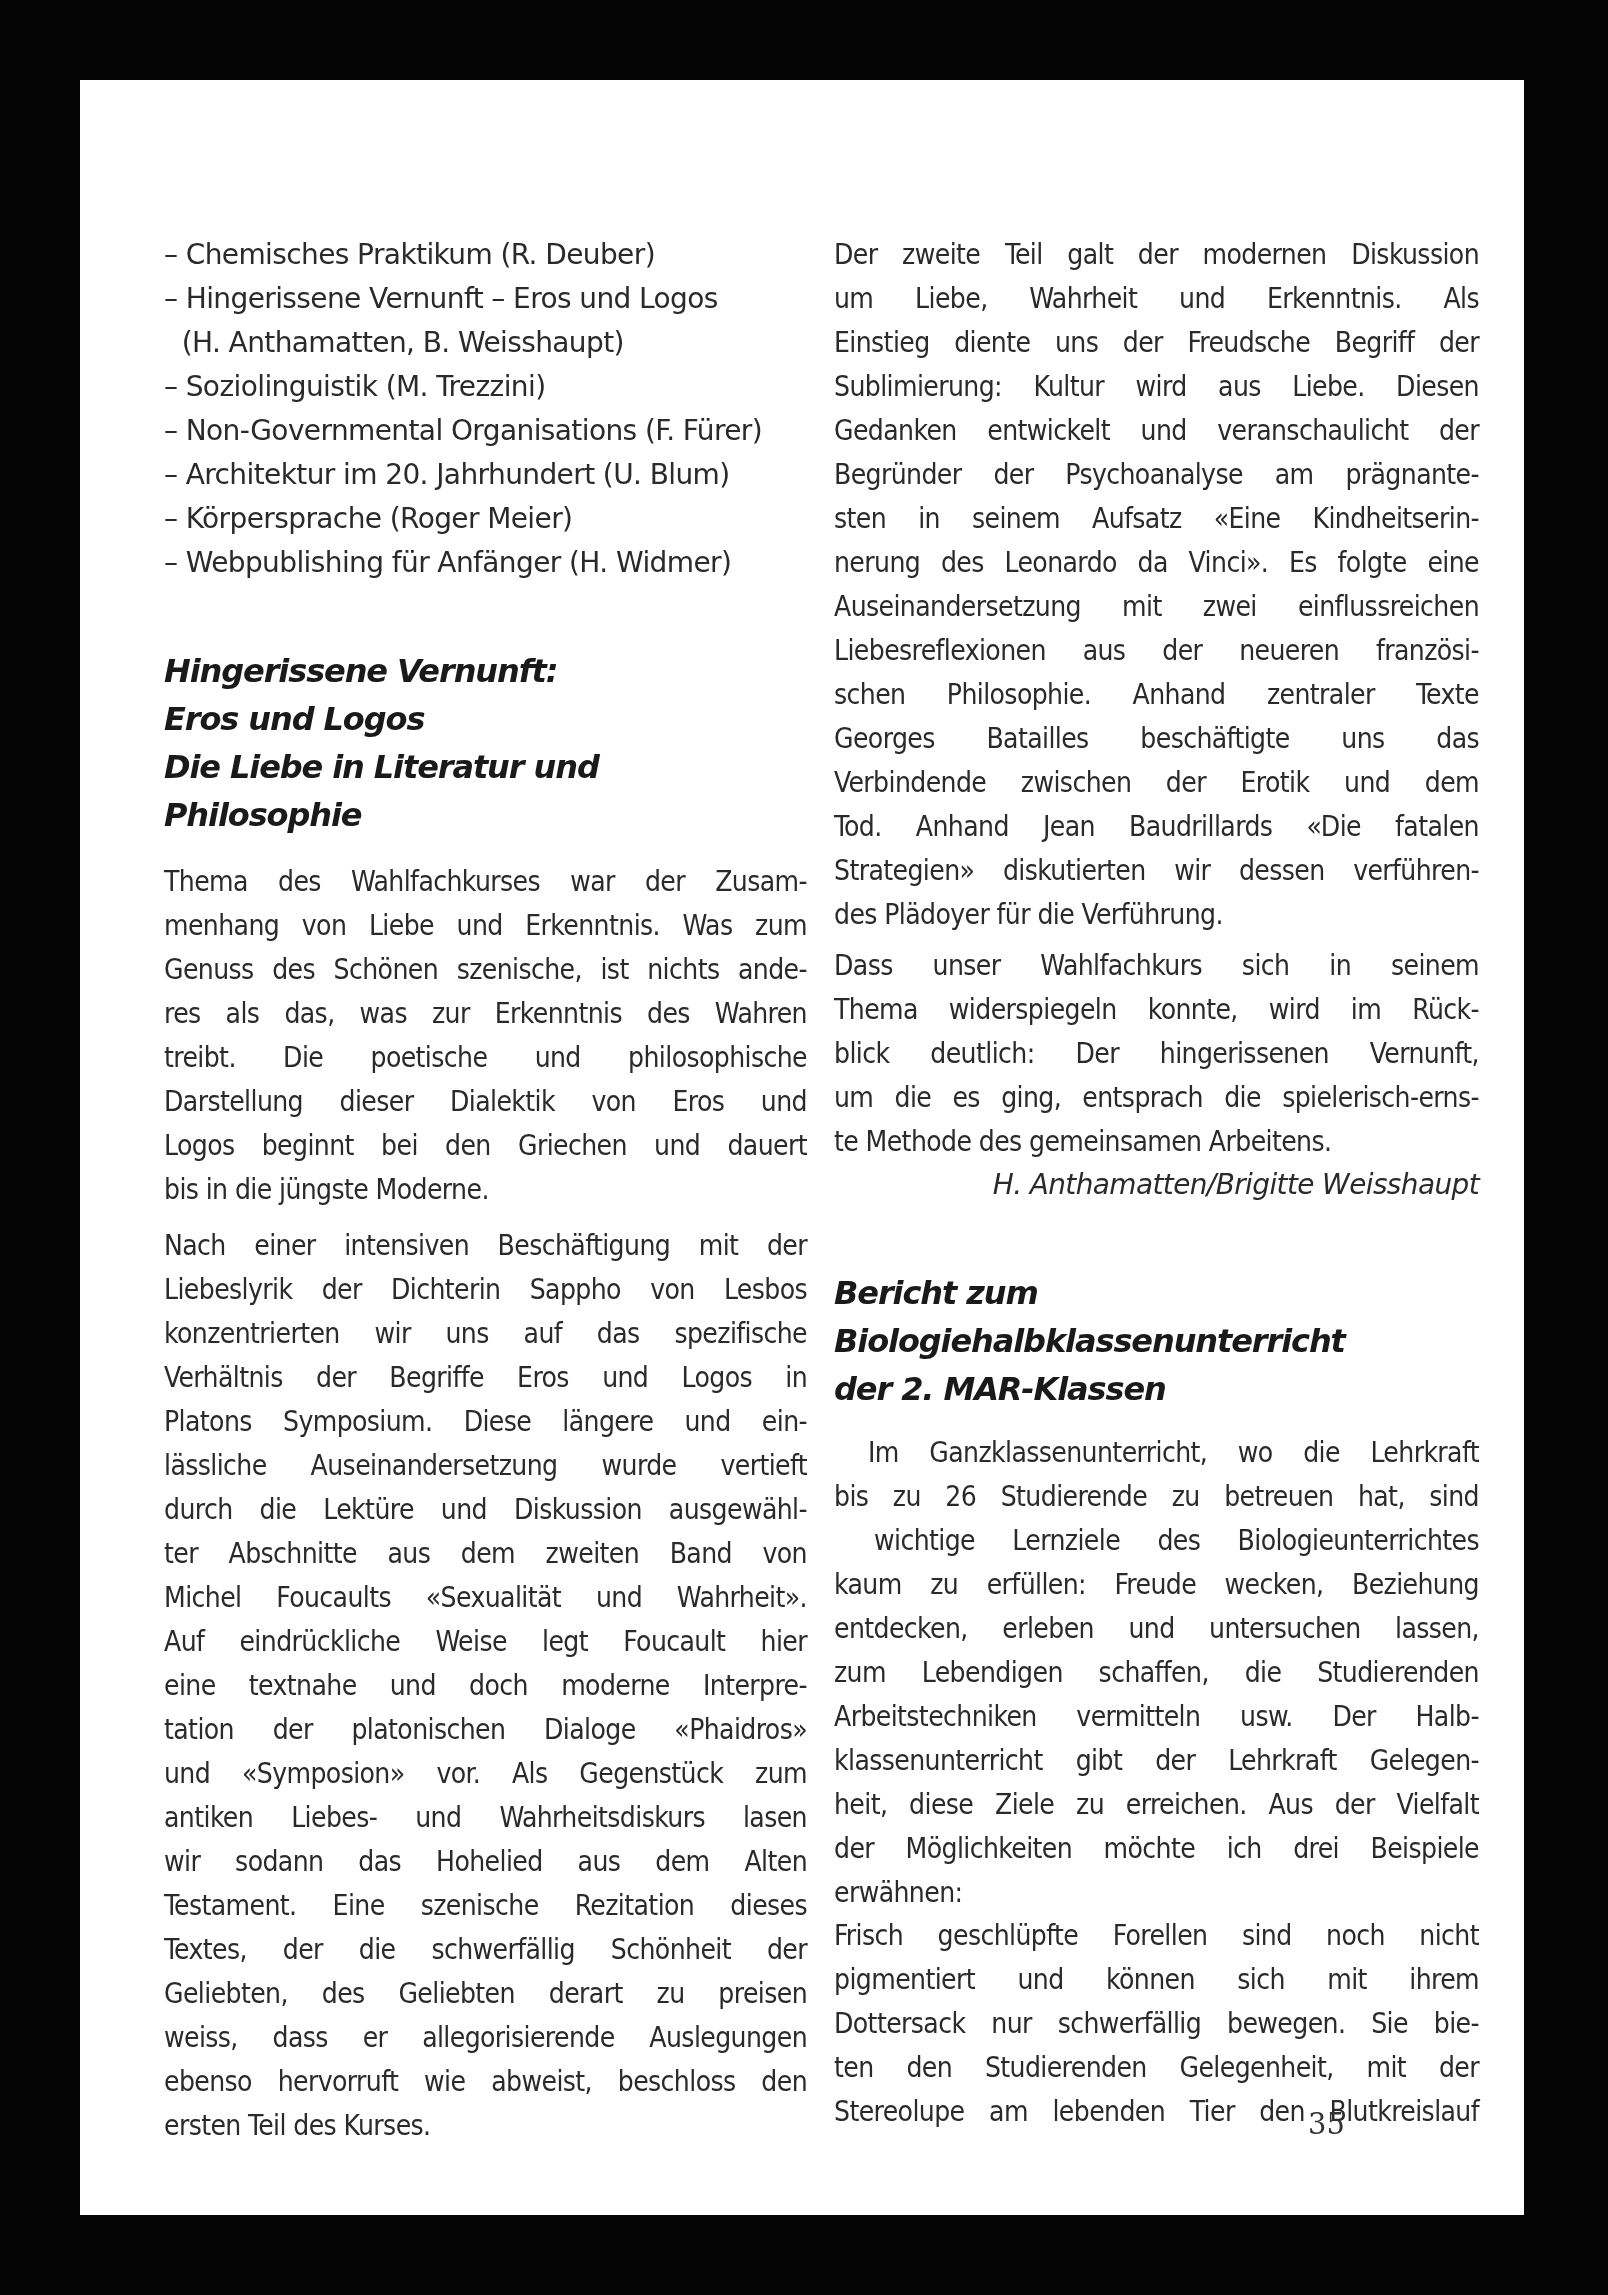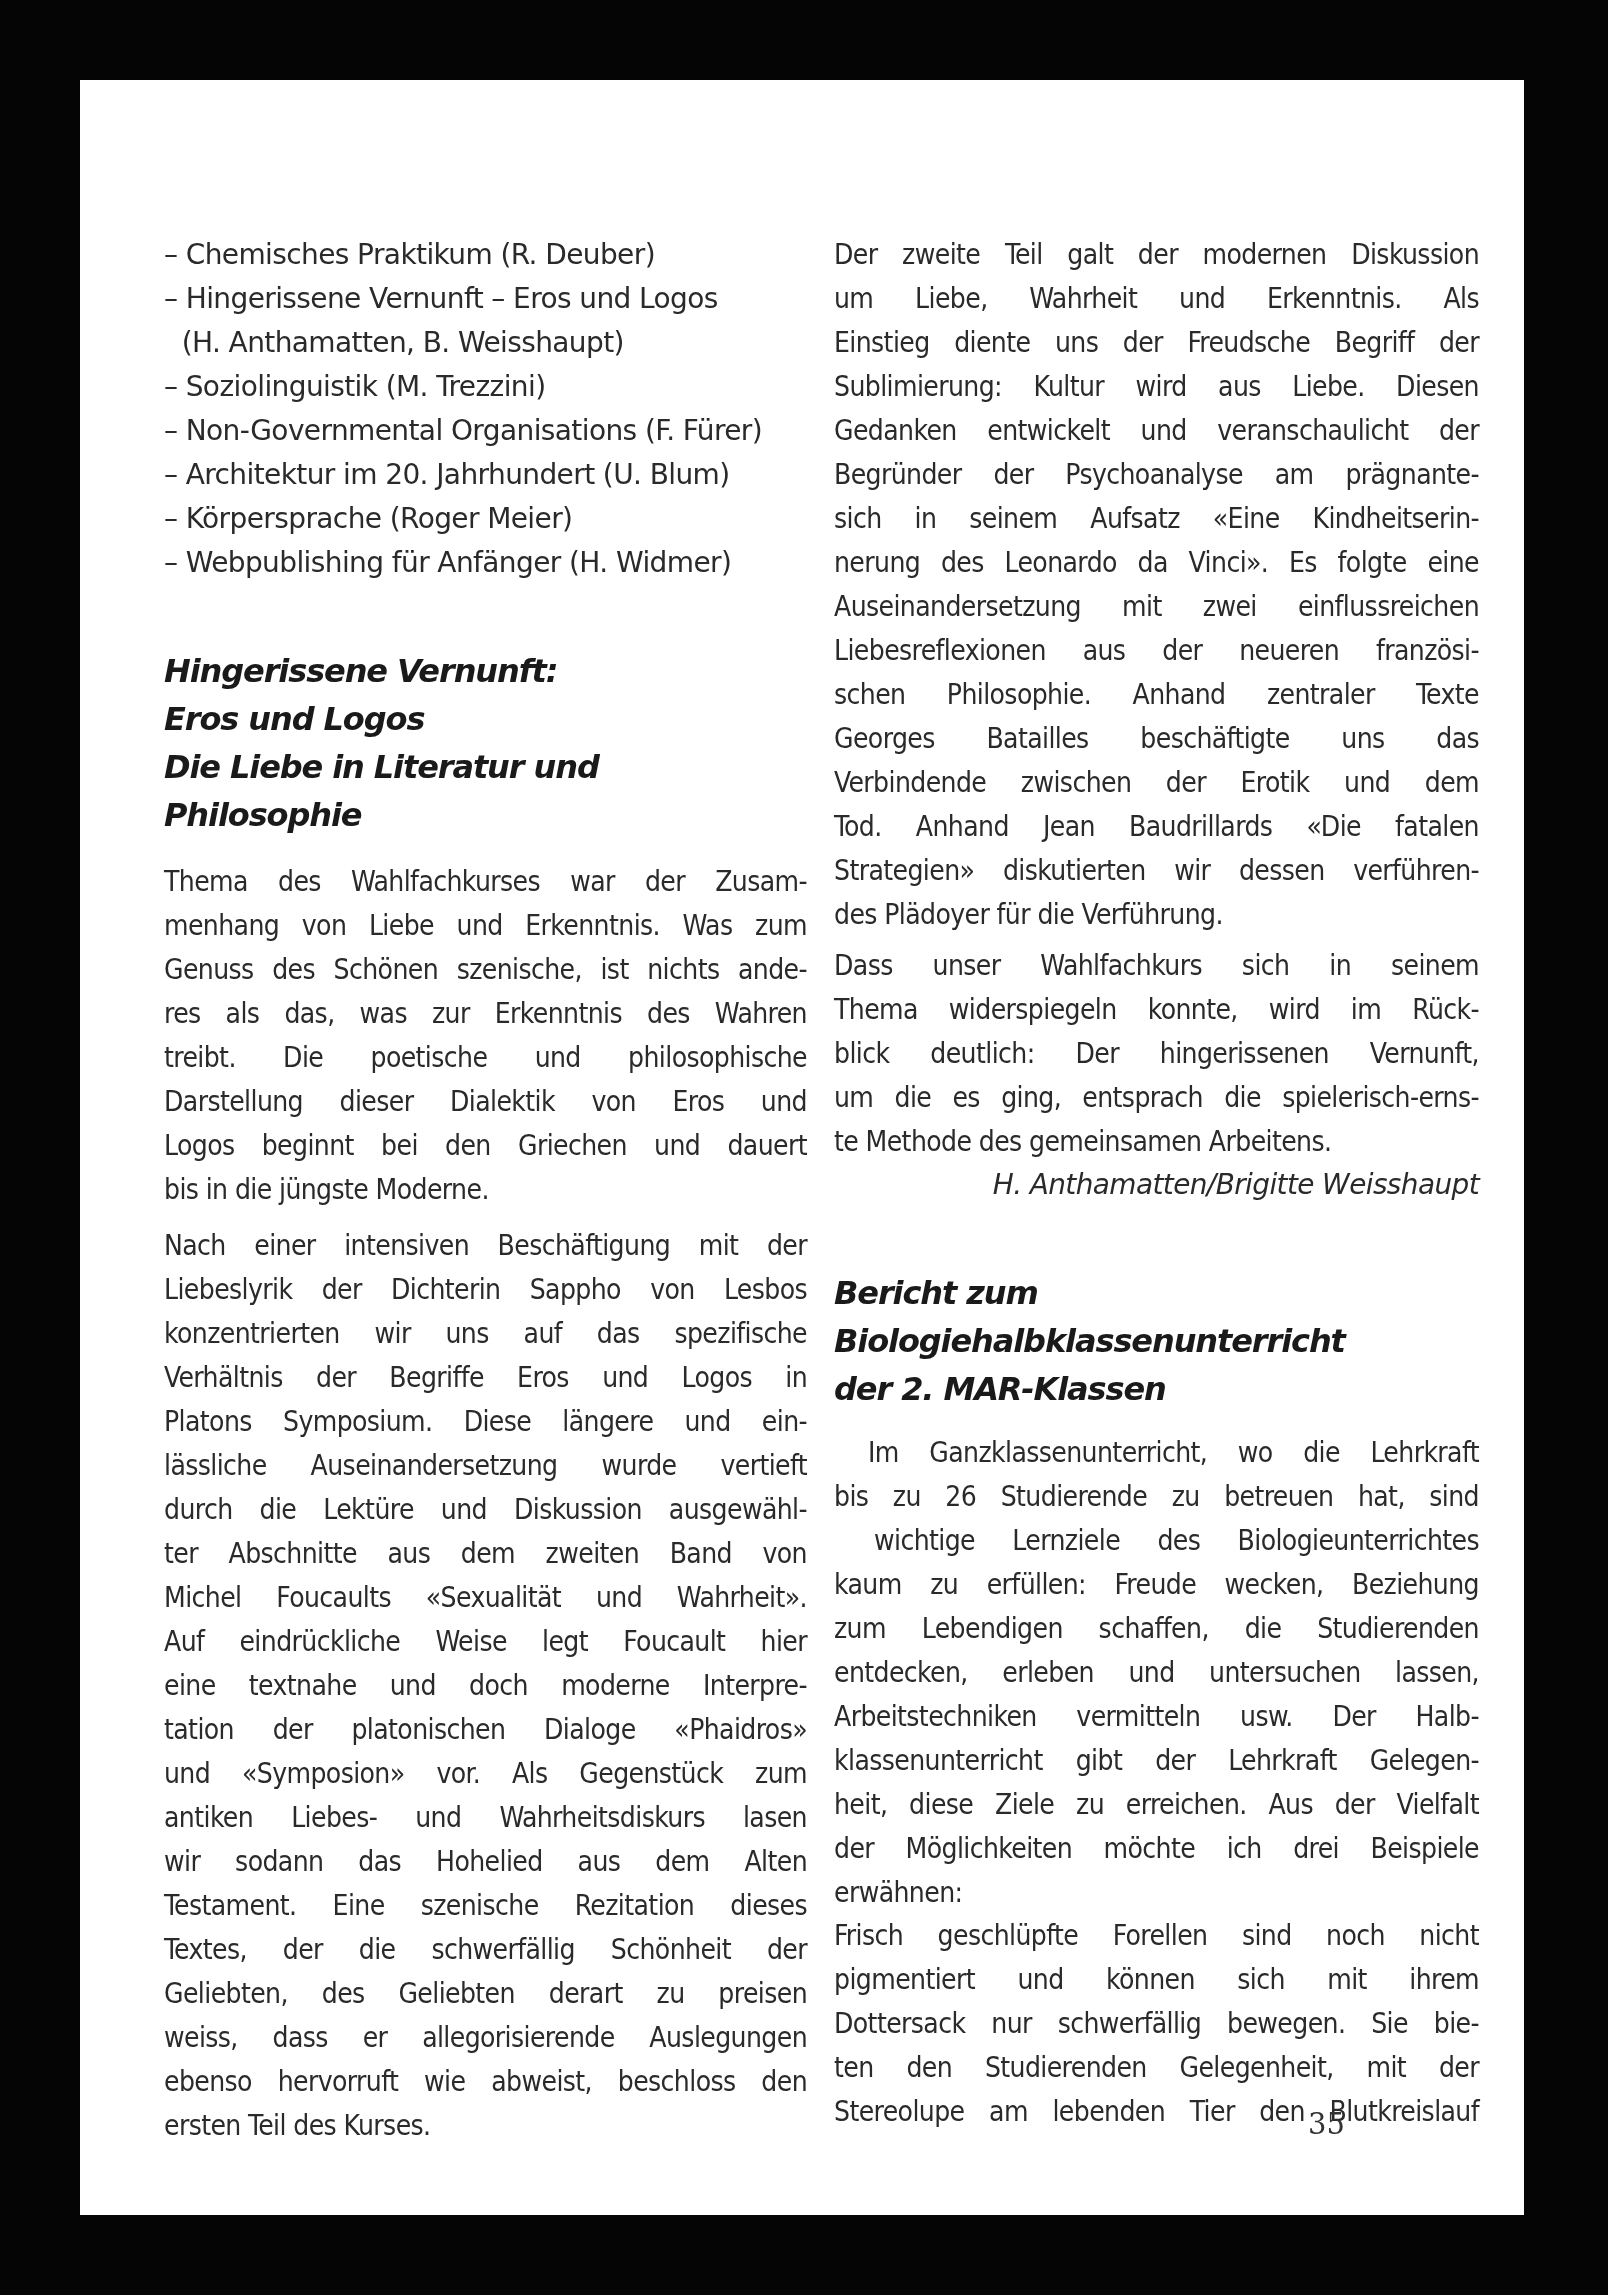--- a/index.html
+++ b/index.html
@@ -127,21 +127,21 @@
   </div>
 
   <div class="col col-right">
     <p class="txt" style="position:absolute; top:153px; left:0; width:645px;">
       <span class="line" style="display: block;">Der zweite Teil galt der modernen Diskussion</span>
       <span class="line" style="display: block;">um Liebe, Wahrheit und Erkenntnis. Als</span>
       <span class="line" style="display: block;">Einstieg diente uns der Freudsche Begriff der</span>
       <span class="line" style="display: block;">Sublimierung: Kultur wird aus Liebe. Diesen</span>
       <span class="line" style="display: block;">Gedanken entwickelt und veranschaulicht der</span>
       <span class="line" style="display: block;">Begründer der Psychoanalyse am prägnante-</span>
-      <span class="line" style="display: block;">sich in seinem Aufsatz «Eine Kindheitserin-</span>
+      <span class="line" style="display: block;">sten in seinem Aufsatz «Eine Kindheitserin-</span>
       <span class="line" style="display: block;">nerung des Leonardo da Vinci». Es folgte eine</span>
       <span class="line" style="display: block;">Auseinandersetzung mit zwei einflussreichen</span>
       <span class="line" style="display: block;">Liebesreflexionen aus der neueren französi-</span>
       <span class="line" style="display: block;">schen Philosophie. Anhand zentraler Texte</span>
       <span class="line" style="display: block;">Georges Batailles beschäftigte uns das</span>
       <span class="line" style="display: block;">Verbindende zwischen der Erotik und dem</span>
       <span class="line" style="display: block;">Tod. Anhand Jean Baudrillards «Die fatalen</span>
       <span class="line" style="display: block;">Strategien» diskutierten wir dessen verführen-</span>
       <span class="line last" style="display: block;">des Plädoyer für die Verführung.</span>
     </p>
@@ -160,22 +160,22 @@
       <span style="display: block;">Bericht zum</span>
       <span style="display: block;">Biologiehalbklassenunterricht</span>
       <span style="display: block;">der 2. MAR-Klassen</span>
     </h2>
 
     <p class="txt" style="position:absolute; top:1351px; left:0; width:645px;">
       <span class="line" style="display: block; margin-left: 34px;">Im Ganzklassenunterricht, wo die Lehrkraft</span>
       <span class="line" style="display: block;">bis zu 26 Studierende zu betreuen hat, sind</span>
       <span class="line" style="display: block; margin-left: 40px;">wichtige Lernziele des Biologieunterrichtes</span>
       <span class="line" style="display: block;">kaum zu erfüllen: Freude wecken, Beziehung</span>
+      <span class="line" style="display: block;">entdecken, erleben und untersuchen lassen,</span>
       <span class="line" style="display: block;">zum Lebendigen schaffen, die Studierenden</span>
-      <span class="line" style="display: block;">entdecken, erleben und untersuchen lassen,</span>
       <span class="line" style="display: block;">Arbeitstechniken vermitteln usw. Der Halb-</span>
       <span class="line" style="display: block;">klassenunterricht gibt der Lehrkraft Gelegen-</span>
       <span class="line" style="display: block;">heit, diese Ziele zu erreichen. Aus der Vielfalt</span>
       <span class="line" style="display: block;">der Möglichkeiten möchte ich drei Beispiele</span>
       <span class="line last" style="display: block;">erwähnen:</span>
     </p>
 
     <p class="txt" style="position:absolute; top:1834px; left:0; width:645px;">
       <span class="line" style="display: block;">Frisch geschlüpfte Forellen sind noch nicht</span>
       <span class="line" style="display: block;">pigmentiert und können sich mit ihrem</span>

